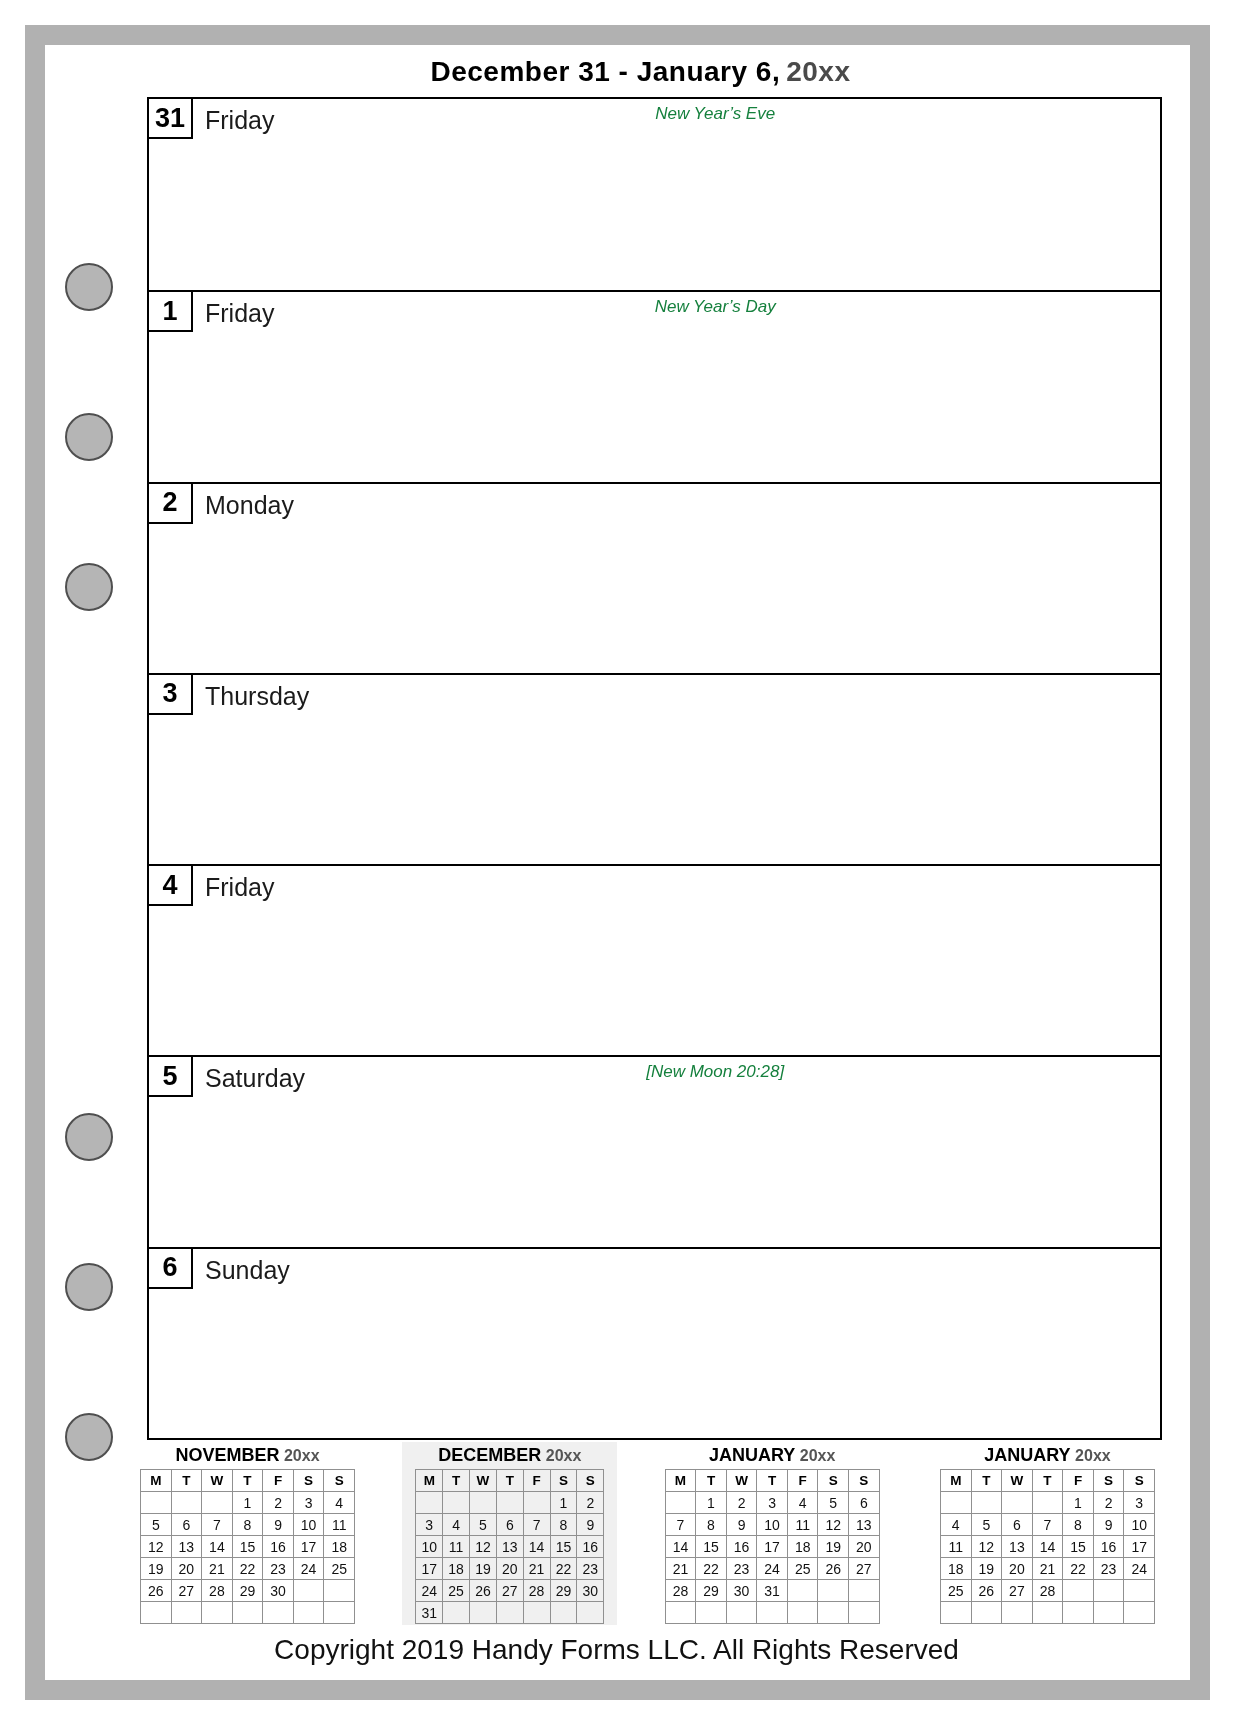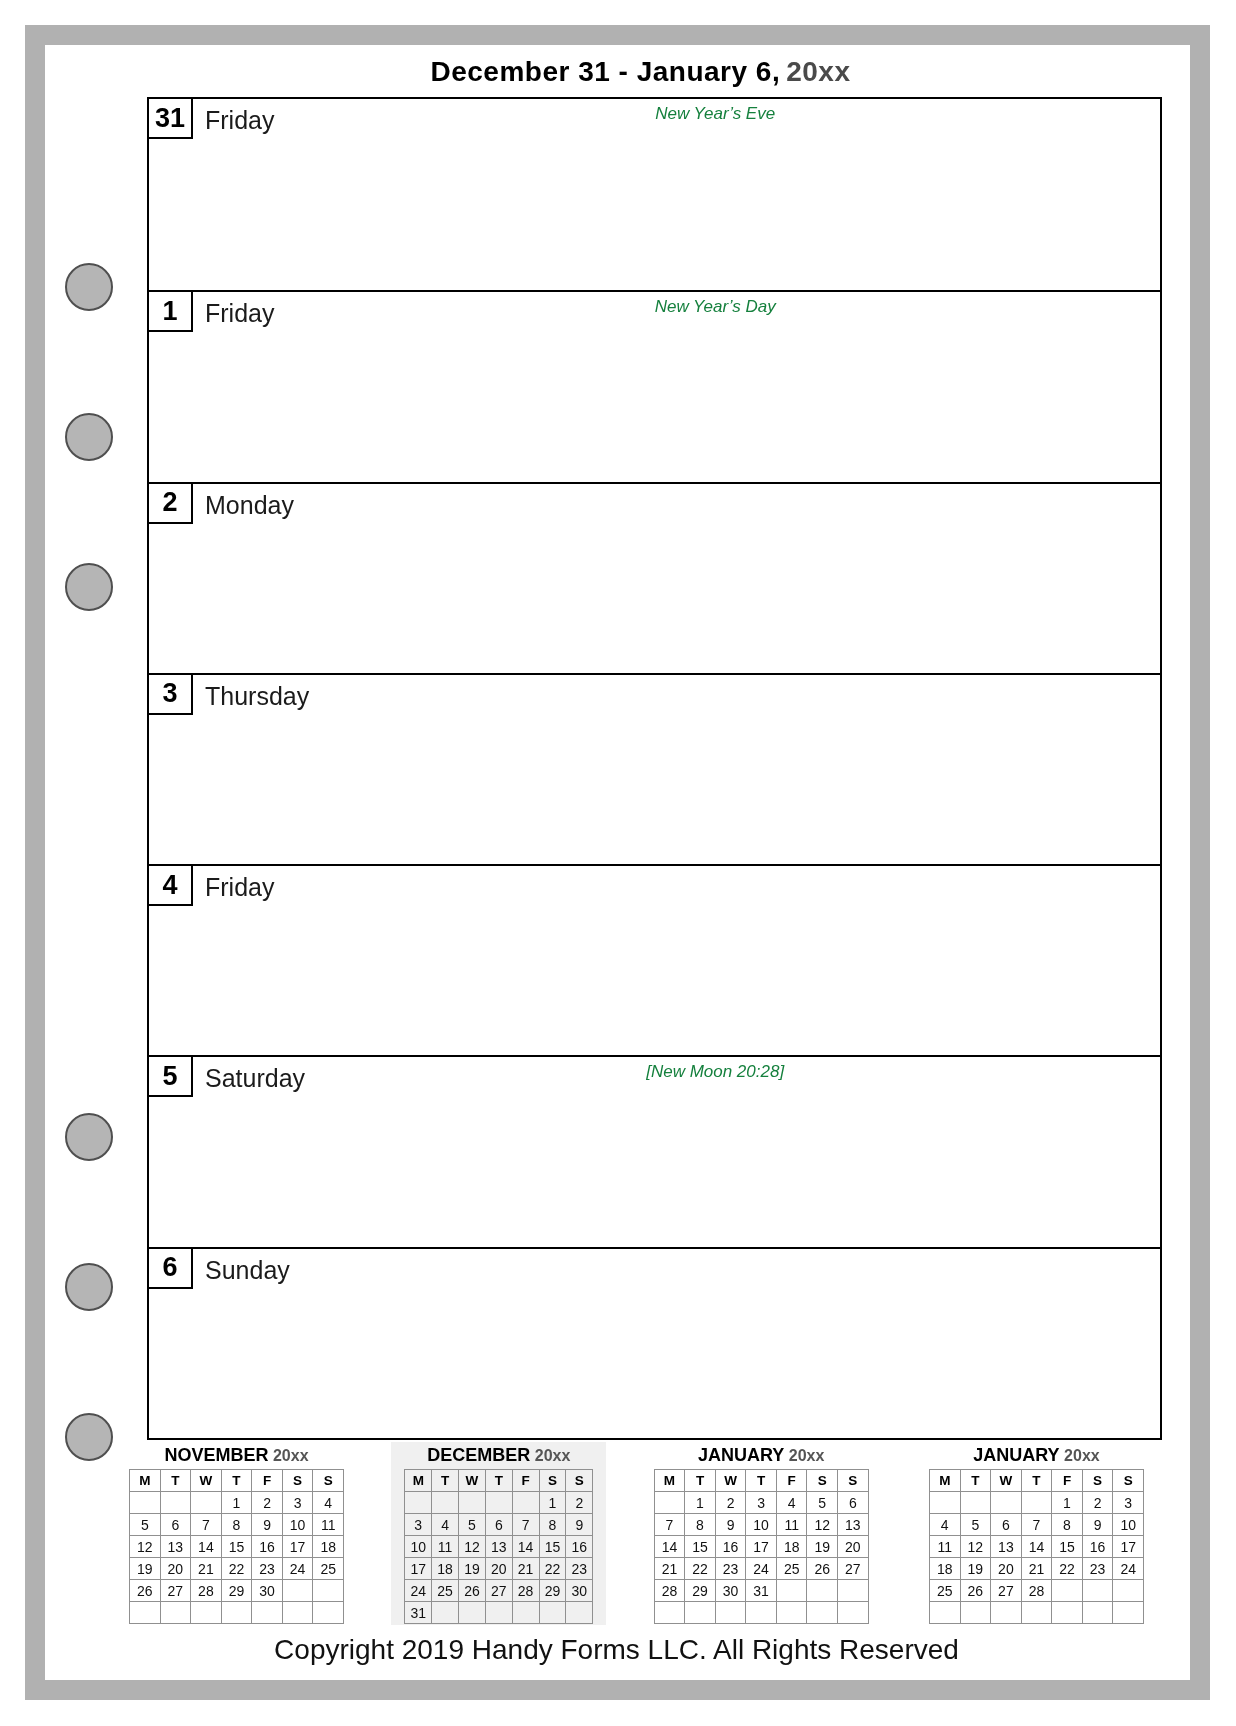--- a/index.html
+++ b/index.html
@@ -78,21 +78,21 @@
     transform: translateX(-50%);
     font-style: italic;
     font-size: 17px;
     color: #15803d;
     white-space: nowrap;
   }
 
   
   .minical-strip {
     position: absolute;
-    left: 129px; top: 1442px;
+    left: 140px; top: 1442px;
     width: 1015px;
     display: flex;
     justify-content: space-between;
     align-items: flex-start;
   }
   .minical { width: 215px; }
   .minical.highlight {
     background: #f0f0f0;
     padding: 0 13px 1px 13px;
     margin: 0 -13px -4px -13px;

